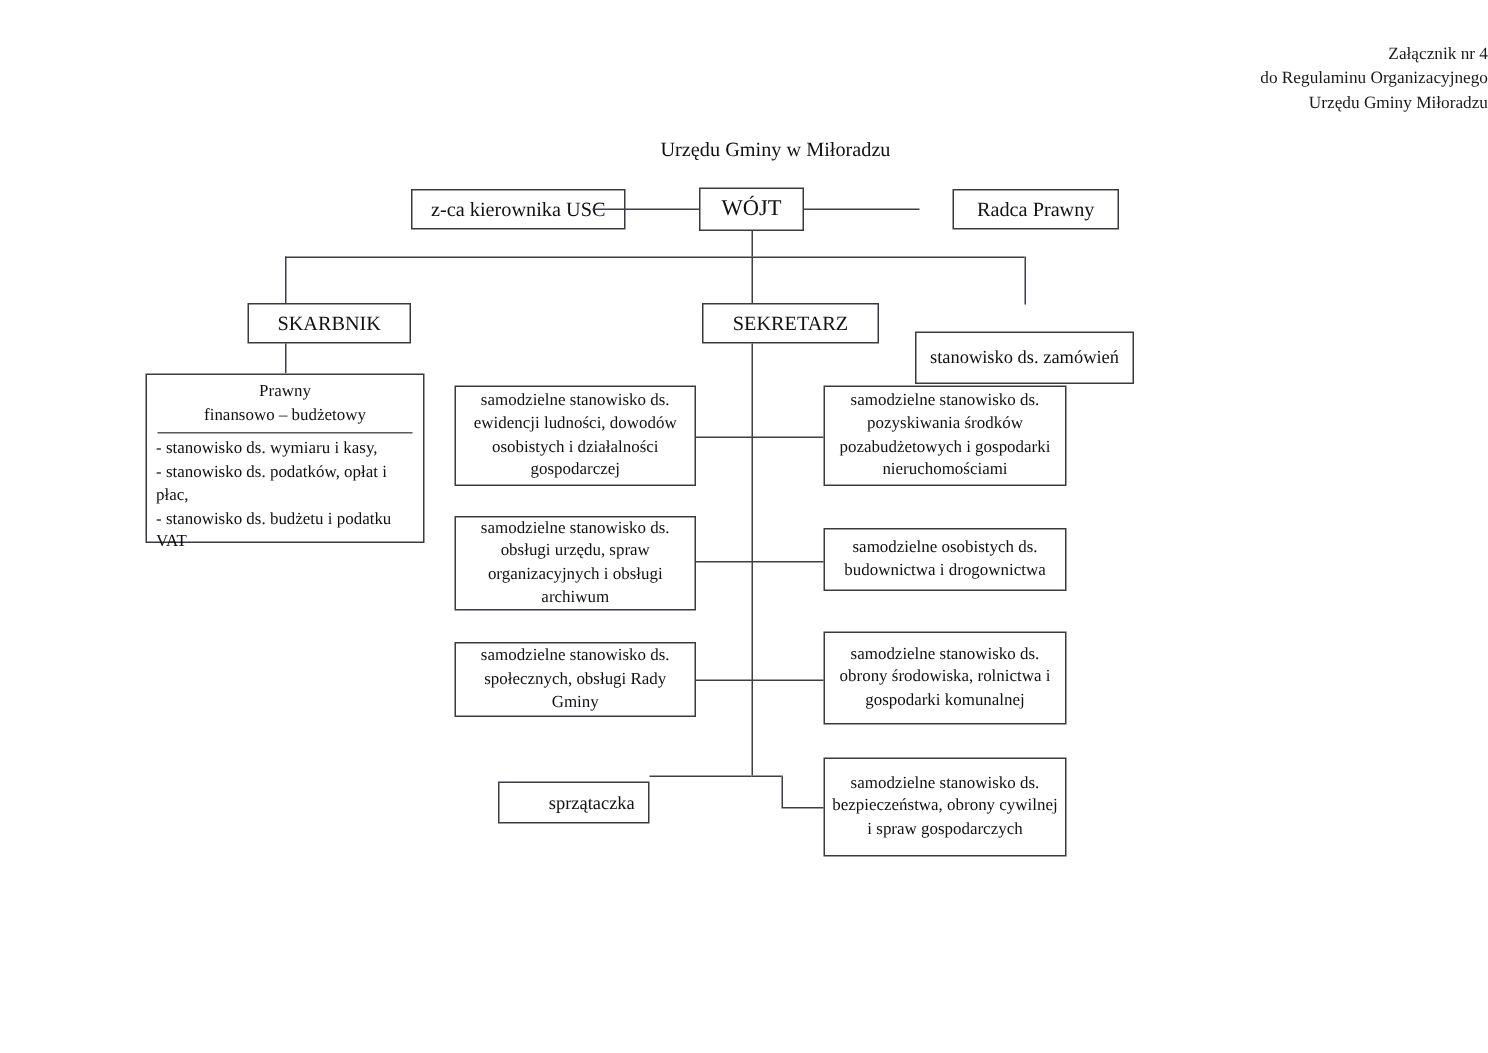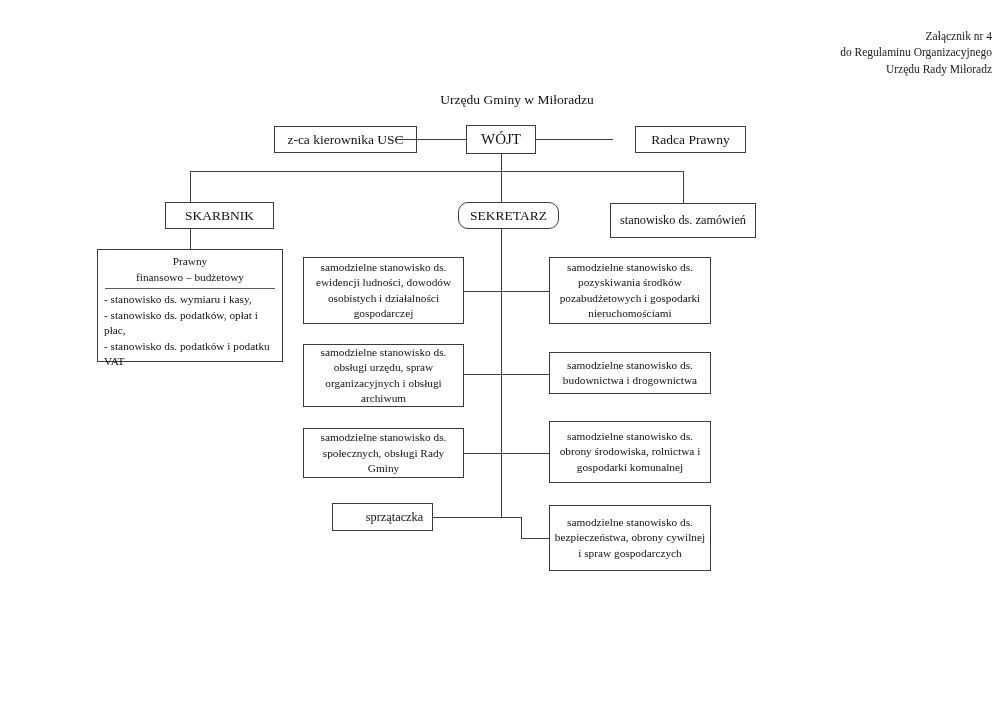--- a/index.html
+++ b/index.html
@@ -53,21 +53,21 @@
     align-items: center;
     justify-content: center;
     text-align: center;
     font-size: 11.3px;
     line-height: 1.33;
     padding: 2px 4px;
     color: #111111;
   }
   .node.lg   { font-size: 15px; }
   .node.md   { font-size: 13.5px; margin-left: 22px; }
-  .node.sm   { font-size: 12.3px; }
+  .node.sm   { font-size: 12.3px; margin-top: 18px; }
 
   
   .node.referat {
     display: block;
     padding: 0;
     text-align: left;
   }
   .referat-head {
     text-align: center;
     font-size: 11.3px;
@@ -95,21 +95,21 @@
   .ln.v { width: 1px; }
 </style>
 </head>
 <body>
 
 <div id="canvas">
 
   <div class="annotation" style="left:700px; top:28px; width:292px;">
     <div>Załącznik nr 4</div>
     <div>do Regulaminu Organizacyjnego</div>
-    <div>Urzędu Rady Miłoradz</div>
+    <div>Urzędu Gminy Miłoradzu</div>
   </div>
 
   <div class="title-sub" style="top:92px;padding-left:21px;">Urzędu Gminy w Miłoradzu</div>
 
   <div class="node md" style="left:252px; top:126px; width:143px; height:27px;">z-ca kierownika USC</div>
 
   <div class="node lg" style="left:466px; top:125px; width:70px; height:29px;">WÓJT</div>
 
   <div class="node md" style="left:613px; top:126px; width:111px; height:27px;">Radca Prawny</div>
 
@@ -118,47 +118,47 @@
 
   <div class="ln v" style="left:501px; top:154px; height:17px;"></div>
 
   <div class="ln h" style="left:190px; top:171px; width:493px;"></div>
   <div class="ln v" style="left:190px; top:171px; height:32px;"></div>
   <div class="ln v" style="left:501px; top:171px; height:32px;"></div>
   <div class="ln v" style="left:683px; top:171px; height:32px;"></div>
 
   <div class="node md" style="left:143px; top:202px; width:109px; height:27px;">SKARBNIK</div>
 
-  <div class="node md" style="left:436px; top:202px; width:101px; height:27px;border-radius:10px;">SEKRETARZ</div>
+  <div class="node md" style="left:446px; top:202px; width:118px; height:27px;">SEKRETARZ</div>
 
   <div class="node sm" style="left:610px; top:203px; width:146px; height:35px;">stanowisko ds. zamówień</div>
 
   <div class="ln v" style="left:190px; top:229px; height:20px;"></div>
 
   <div class="node referat" style="left:97px; top:249px; width:186px; height:113px;">
     <div class="referat-head">
       <div>Prawny</div>
       <div>finansowo – budżetowy</div>
     </div>
     <div class="referat-rule"></div>
     <div class="referat-body">
       <span class="li">- stanowisko ds. wymiaru i kasy,</span>
       <span class="li">- stanowisko ds. podatków, opłat i płac,</span>
-      <span class="li">- stanowisko ds. podatków i podatku VAT</span>
+      <span class="li">- stanowisko ds. budżetu i podatku VAT</span>
     </div>
   </div>
 
   <div class="ln v" style="left:501px; top:229px; height:288px;"></div>
 
   <div class="node" style="left:303px; top:257px; width:161px; height:67px;">samodzielne stanowisko ds. ewidencji ludności, dowodów osobistych i działalności gospodarczej</div>
   <div class="node" style="left:549px; top:257px; width:162px; height:67px;">samodzielne stanowisko ds. pozyskiwania środków pozabudżetowych i gospodarki nieruchomościami</div>
   <div class="ln h" style="left:464px; top:291px; width:85px;"></div>
 
   <div class="node" style="left:303px; top:344px; width:161px; height:63px;">samodzielne stanowisko ds. obsługi urzędu, spraw organizacyjnych i obsługi archiwum</div>
-  <div class="node" style="left:549px; top:352px; width:162px; height:42px;">samodzielne stanowisko ds. budownictwa i drogownictwa</div>
+  <div class="node" style="left:549px; top:352px; width:162px; height:42px;">samodzielne osobistych ds. budownictwa i drogownictwa</div>
   <div class="ln h" style="left:464px; top:374px; width:85px;"></div>
 
   <div class="node" style="left:303px; top:428px; width:161px; height:50px;">samodzielne stanowisko ds. społecznych, obsługi Rady Gminy</div>
   <div class="node" style="left:549px; top:421px; width:162px; height:62px;">samodzielne stanowisko ds. obrony środowiska, rolnictwa i gospodarki komunalnej</div>
   <div class="ln h" style="left:464px; top:453px; width:85px;"></div>
 
   <div class="node sm" style="left:332px; top:503px; width:101px; height:28px;padding-left:28px;">sprzątaczka</div>
   <div class="node" style="left:549px; top:505px; width:162px; height:66px;">samodzielne stanowisko ds. bezpieczeństwa, obrony cywilnej i spraw gospodarczych</div>
 
   <div class="ln h" style="left:433px; top:517px; width:68px;"></div>

